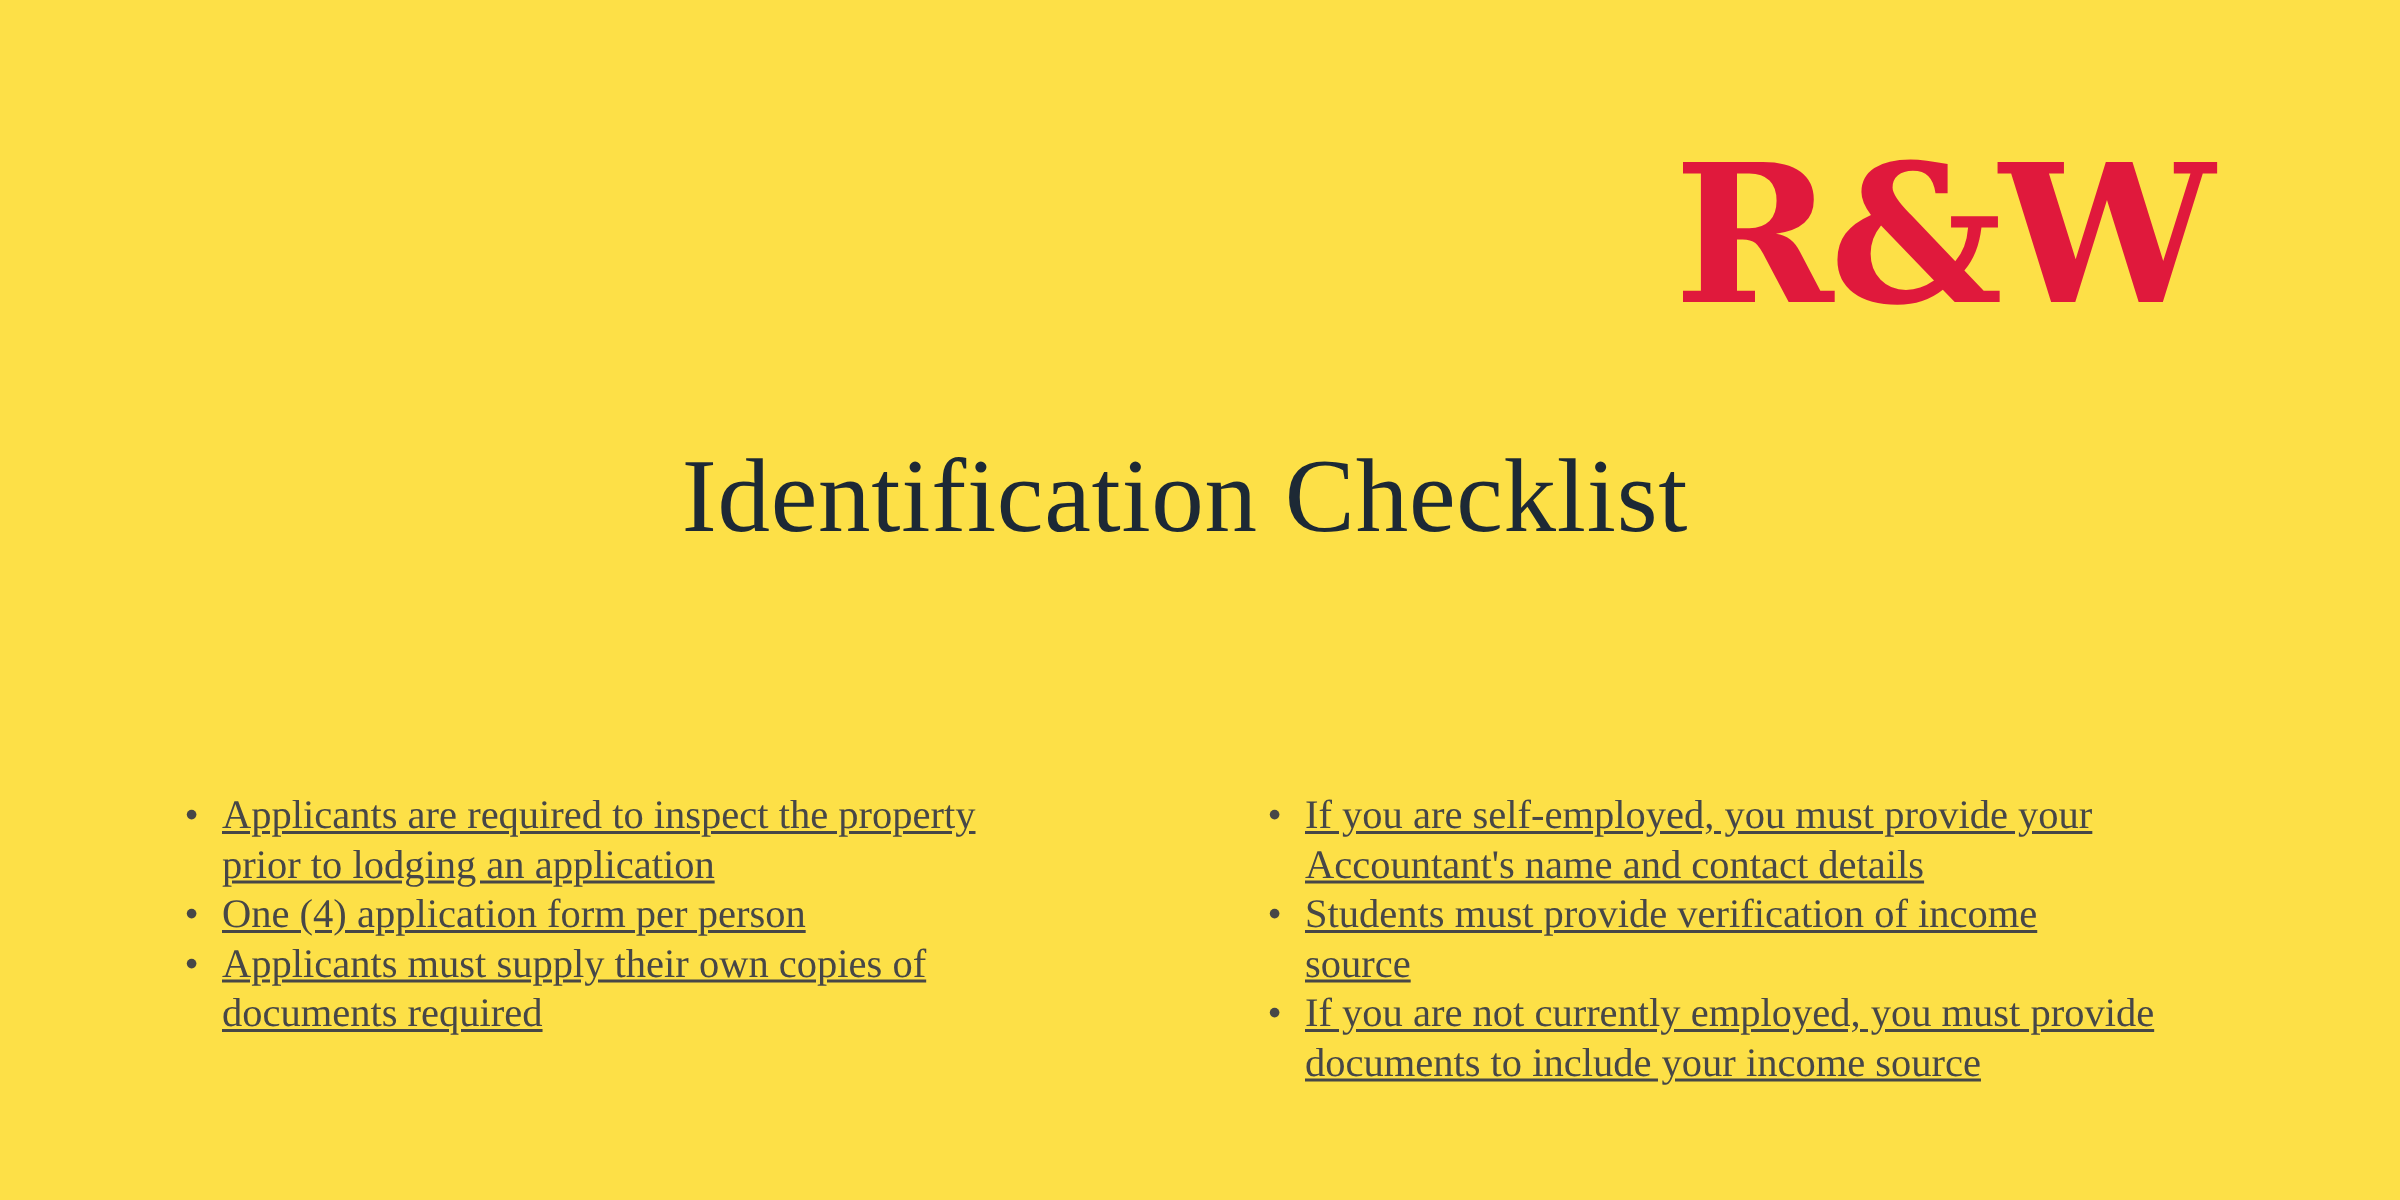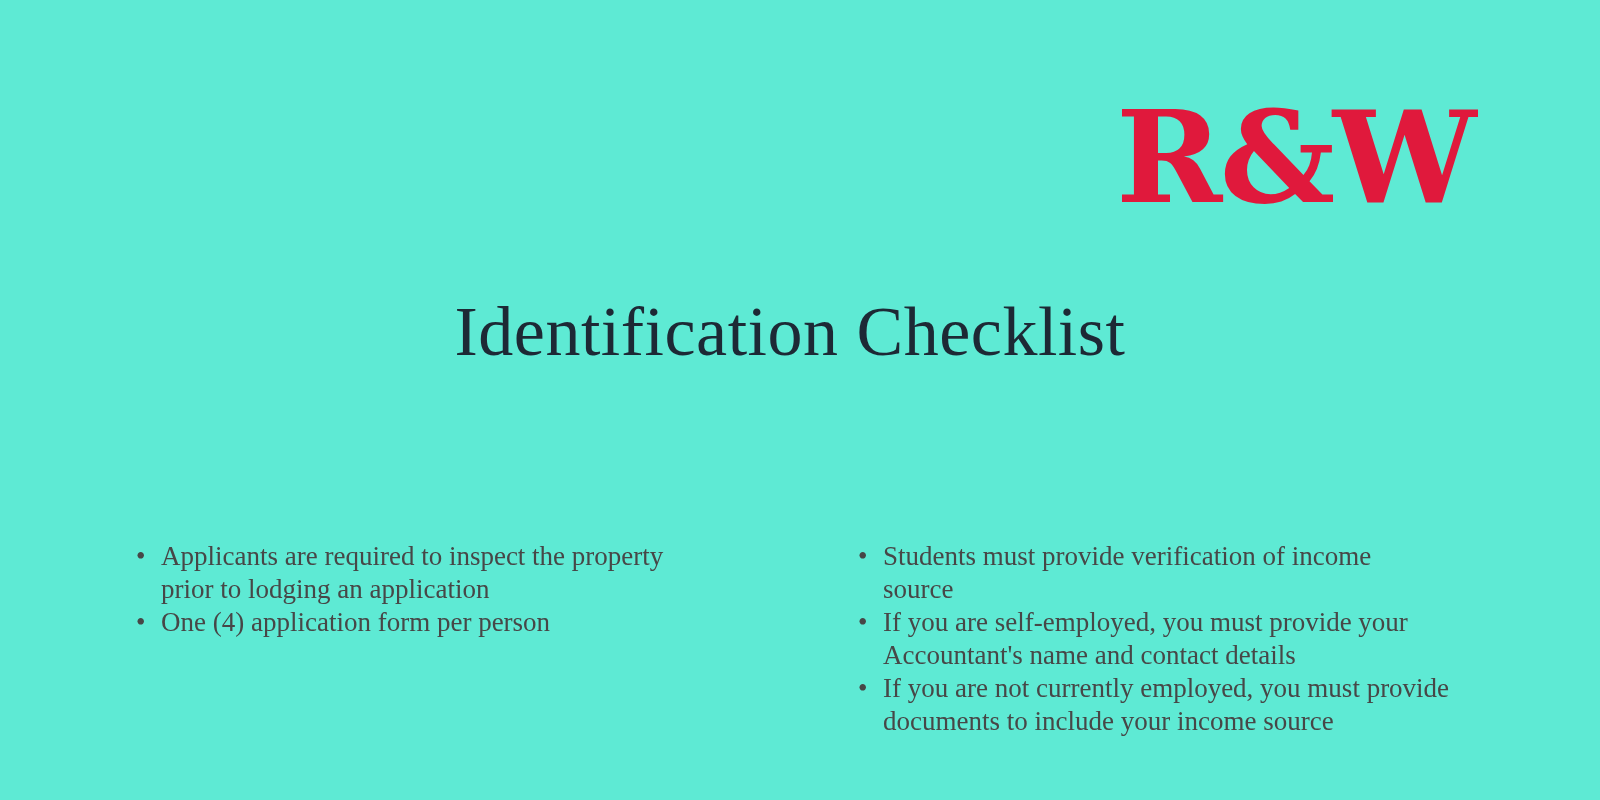--- a/index.html
+++ b/index.html
@@ -4,21 +4,21 @@
 <style>
   html, body {
     margin: 0;
     padding: 0;
     background: #ffffff;
   }
   .page {
     position: relative;
     width: 1600px;
     height: 800px;
-    background: #5eead4;
+    background: #fde047;
     overflow: hidden;
     font-family: "Liberation Serif", serif;
   }
   .brand-logo {
     position: absolute;
     top: 84px;
     right: 126px;
     font-family: "DejaVu Serif", serif;
     font-weight: bold;
     font-size: 128px;
@@ -56,23 +56,24 @@
     position: absolute;
     top: 527px;
     width: 645px;
     font-size: 27px;
     line-height: 33px;
     color: #474747;
   }
   .checklist-col.left  { left: 123px; }
   .checklist-col.right { left: 845px; }
   .checklist-col ul {
-    margin: 13px;
+    margin: 0;
     padding: 0;
     list-style: none;
+    text-decoration: underline;
   }
   .checklist-col li {
     position: relative;
     padding-left: 25px;
     white-space: pre-line;
   }
   .checklist-col li::before {
     content: "\2022";
     position: absolute;
     left: 0;
@@ -87,27 +88,29 @@
   <div class="brand-logo">R&amp;W</div>
 
   <h1 class="page-title" style="margin:0; font-weight:normal;">Identification Checklist</h1>
 
 
   <div class="checklist-col left">
     <ul>
         <li>Applicants are required to inspect the property
 prior to lodging an application</li>
         <li>One (4) application form per person</li>
+        <li>Applicants must supply their own copies of
+documents required</li>
       </ul>
   </div>
 
   <div class="checklist-col right">
     <ul>
+        <li>If you are self-employed, you must provide your
+Accountant's name and contact details</li>
         <li>Students must provide verification of income
 source</li>
-        <li>If you are self-employed, you must provide your
-Accountant's name and contact details</li>
         <li>If you are not currently employed, you must provide
 documents to include your income source</li>
       </ul>
   </div>
 
 </div>
 
 </body></html>

